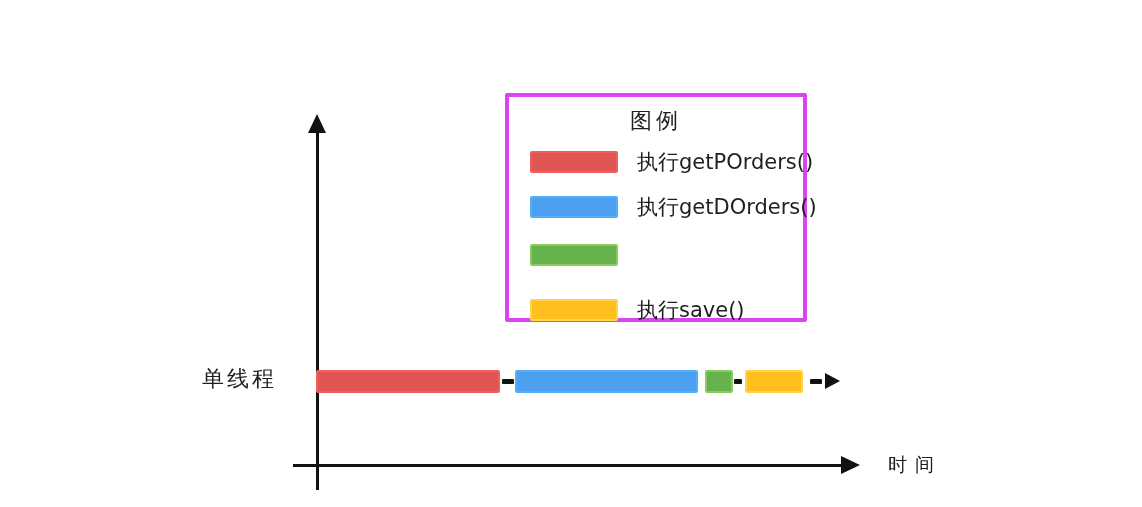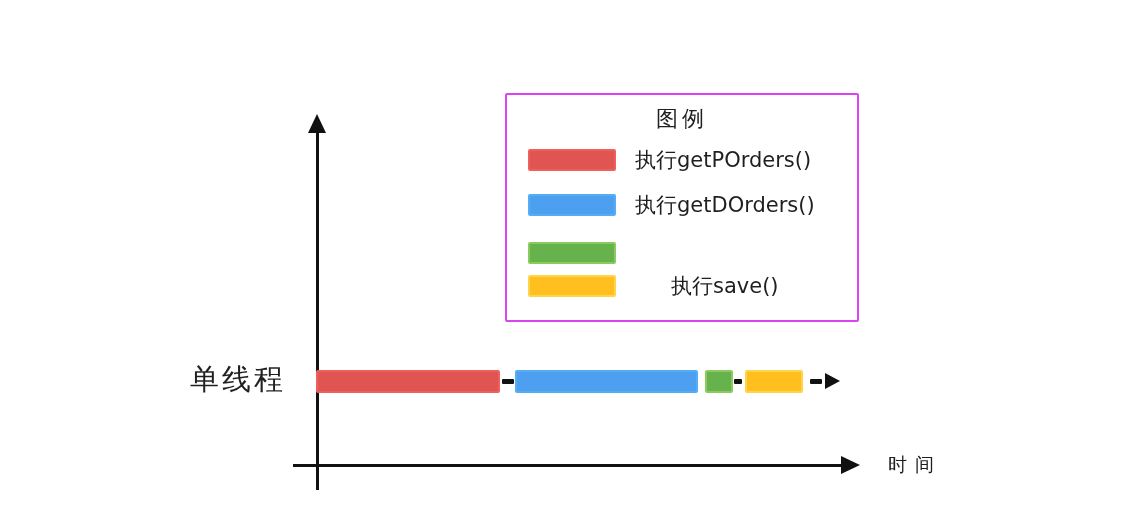--- a/index.html
+++ b/index.html
@@ -42,22 +42,22 @@
     left: 841px; top: 456px;
     width: 0; height: 0;
     border-top: 9px solid transparent;
     border-bottom: 9px solid transparent;
     border-left: 19px solid #111111;
   }
 
   
   .y-axis-label {
     position: absolute;
-    left: 190px; top: 361px;
-    font-size: 29px;
+    left: 202px; top: 361px;
+    font-size: 22px;
     letter-spacing: 3px;
     line-height: 36px;
     white-space: nowrap;
   }
   .x-axis-label {
     position: absolute;
     left: 888px; top: 446px;
     font-size: 19px;
     letter-spacing: 8px;
     line-height: 36px;
@@ -94,44 +94,44 @@
     width: 0; height: 0;
     border-top: 8px solid transparent;
     border-bottom: 8px solid transparent;
     border-left: 15px solid #111111;
   }
 
   
   .legend {
     position: absolute;
     left: 505px; top: 93px;
-    width: 354px; height: 229px;
+    width: 302px; height: 229px;
     background: #ffffff;
-    border: 2px solid #d946ef;
+    border: 4px solid #d946ef;
     border-radius: 2px;
   }
   .legend-title {
     position: absolute;
     left: 0; top: 9px;
     width: 100%;
     text-align: center;
     font-size: 22px;
     letter-spacing: 4px;
   }
   .legend-row {
     position: absolute;
     left: 21px;
     height: 22px;
     display: flex;
     align-items: center;
   }
   .legend-row.row-0 { top: 54px; }
   .legend-row.row-1 { top: 99px; }
   .legend-row.row-2 { top: 147px; }
-  .legend-row.row-3 { top: 180px; gap: 36px; }
+  .legend-row.row-3 { top: 202px; }
   .legend-swatch {
     width: 88px; height: 22px;
     border: 2px solid transparent;
     border-radius: 2px;
     flex: 0 0 auto;
   }
   .legend-label {
     margin-left: 19px;
     font-size: 21px;
     white-space: nowrap;

